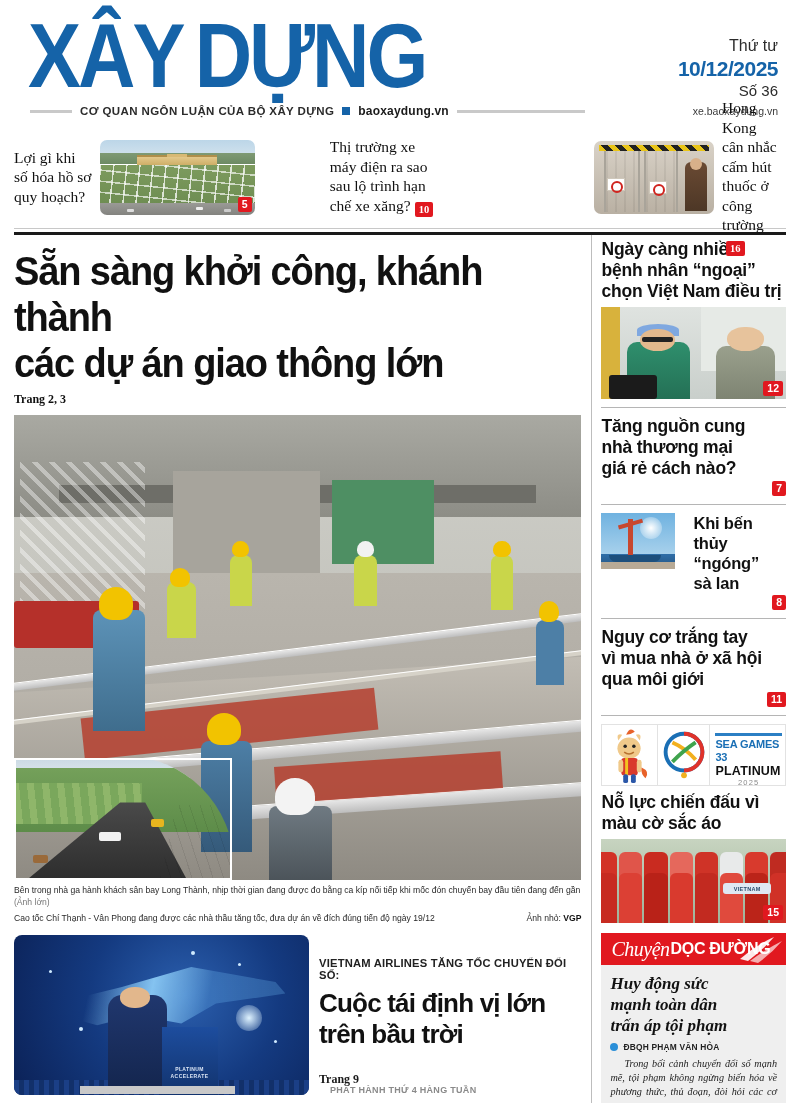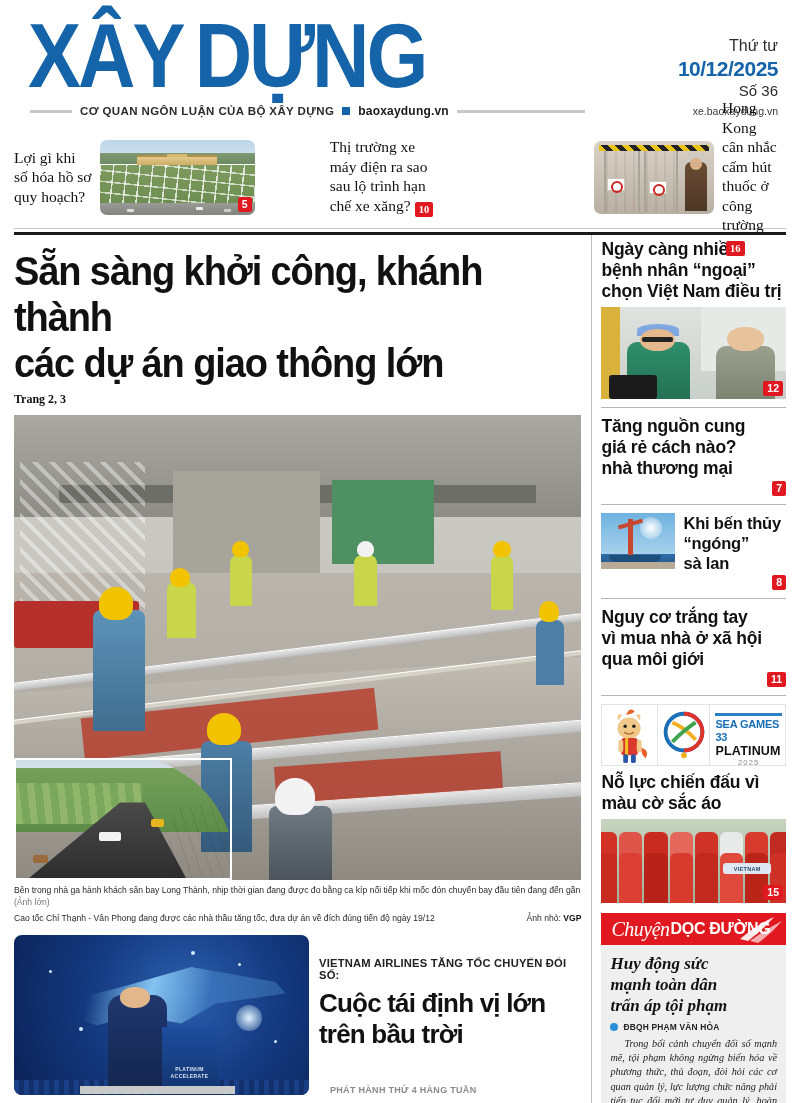--- a/index.html
+++ b/index.html
@@ -151,21 +151,21 @@
   .sb-title {
     font-family: Liberation Sans, sans-serif;
     font-weight: bold; font-size: 17.5px; line-height: 21px;
     color: #111; letter-spacing: -0.2px;
   }
   .sb-title.sm { font-size: 16.5px; line-height: 20px; }
   .sb-photo { position: relative; width: 100%; height: 92px; overflow: hidden; margin-top: 5px; }
   .sb-rule { height: 1px; background: #b5b5b5; margin: 8px 0; }
   .sb-badge-row { display: flex; justify-content: flex-end; margin-top: 2px; }
   .sb-block { margin-top: 4px; }
-  .sb-flex { display: flex; gap: 8px; align-items: flex-start; }
+  .sb-flex { display: flex; gap: 18px; align-items: flex-start; }
   .sb-thumb { width: 74px; height: 56px; flex: none; overflow: hidden; position: relative; }
 
   
   .sg-logo { display: flex; height: 62px; margin: 6px 0 6px 0; border: 1px solid #e2e2e2; }
   .sg-mascot { width: 56px; background: #fff; position: relative; border-right: 1px solid #e2e2e2; }
   .sg-emblem { width: 52px; background: #fff; position: relative; border-right: 1px solid #e2e2e2; }
   .sg-word { flex: 1; background: #fff; padding: 8px 3px 0 5px; }
   .sg-bar { height: 3px; background: #2b7fc4; margin-bottom: 2px; }
   .sg-games { font-size: 11px; font-weight: bold; color: #1a6fb5; letter-spacing: -0.2px; line-height: 13px; }
   .sg-thai { font-size: 12.5px; font-weight: bold; color: #111; letter-spacing: 0.2px; line-height: 14px; }
@@ -514,20 +514,21 @@
               <span>ACCELERATE</span>
             </div>
           </div>
         </div>
         <div class="feat-text">
           <div class="feat-kicker">VIETNAM AIRLINES TĂNG TỐC CHUYỂN ĐỔI SỐ:</div>
           <div class="feat-title">
             <div>Cuộc tái định vị lớn</div>
             <div>trên bầu trời</div>
           </div>
+          <div class="feat-ref">Trang 9</div>
         </div>
       </div>
     </div>
 
     <div class="col-right">
 
       <div class="sb-block">
         <div class="sb-title">
           <div>Ngày càng nhiều</div>
           <div>bệnh nhân “ngoại”</div>
@@ -548,22 +549,22 @@
           </div>
           <span class="pgbadge">12</span>
         </div>
       </div>
 
       <div class="sb-rule"></div>
 
       <div class="sb-block">
         <div class="sb-title">
           <div>Tăng nguồn cung</div>
+          <div>nhà thương mại</div>
           <div>giá rẻ cách nào?</div>
-          <div>nhà thương mại</div>
         </div>
         <div class="sb-badge-row">
           <span class="pgbadge inline" style="margin-left:0;">7</span>
         </div>
       </div>
 
       <div class="sb-rule"></div>
 
       <div class="sb-block sb-flex">
         <div class="sb-thumb">

